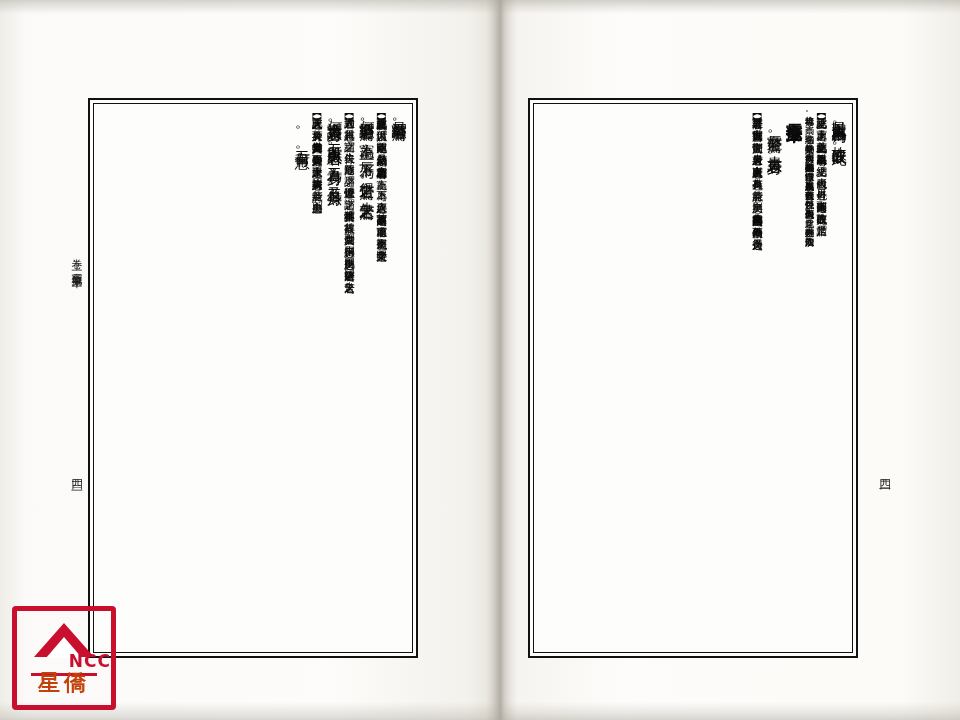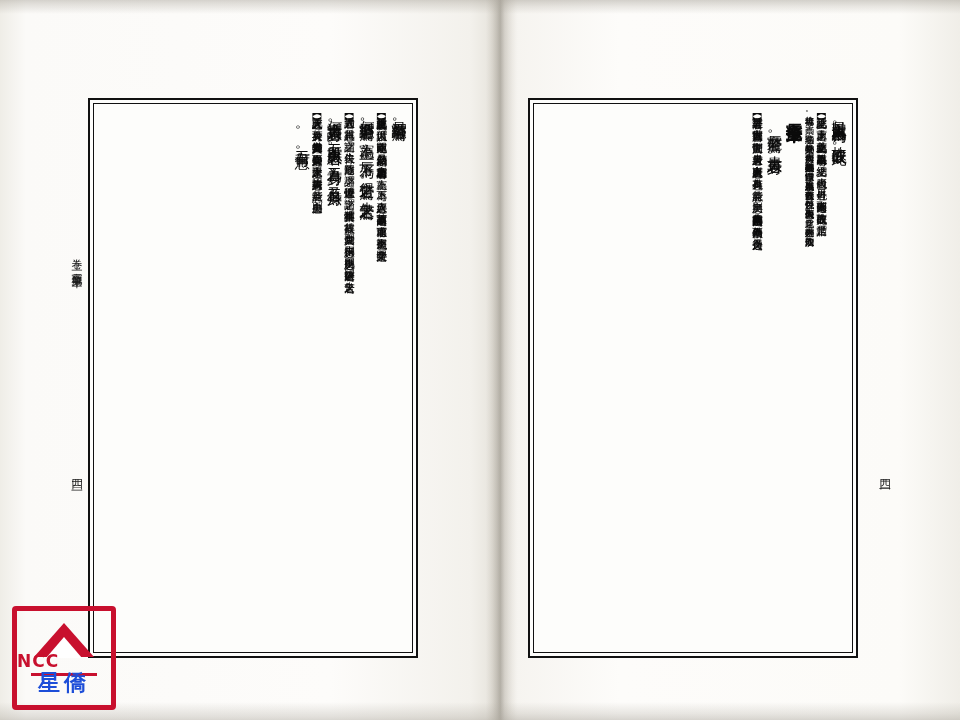--- a/index.html
+++ b/index.html
@@ -132,31 +132,31 @@
   }
   .stamp .tri-cut{
     position:absolute;left:50%;top:26px;transform:translateX(-50%);
     width:0;height:0;
     border-left:18px solid transparent;
     border-right:18px solid transparent;
     border-bottom:21px solid #fff;
   }
   .stamp .ncc{
     position:absolute;left:0;right:0;top:40px;
-    text-align:left;
+    text-align:right;
     color:#c8102e;
     font-family:"DejaVu Sans",sans-serif;
     font-weight:bold;
     font-size:17px;
     letter-spacing:1px;
   }
   .stamp .cn{
     position:absolute;left:0;right:0;bottom:7px;
     text-align:center;
-    color:#1d4ed8;
+    color:#c2410c;
     font-family:"DejaVu Serif","Liberation Serif",serif;
     font-weight:bold;
     font-size:22px;
     letter-spacing:4px;
     margin-top:31px;
   }
   .stamp .bar{
     position:absolute;left:14px;right:14px;top:62px;height:3px;background:#c8102e;
   }
 </style>

